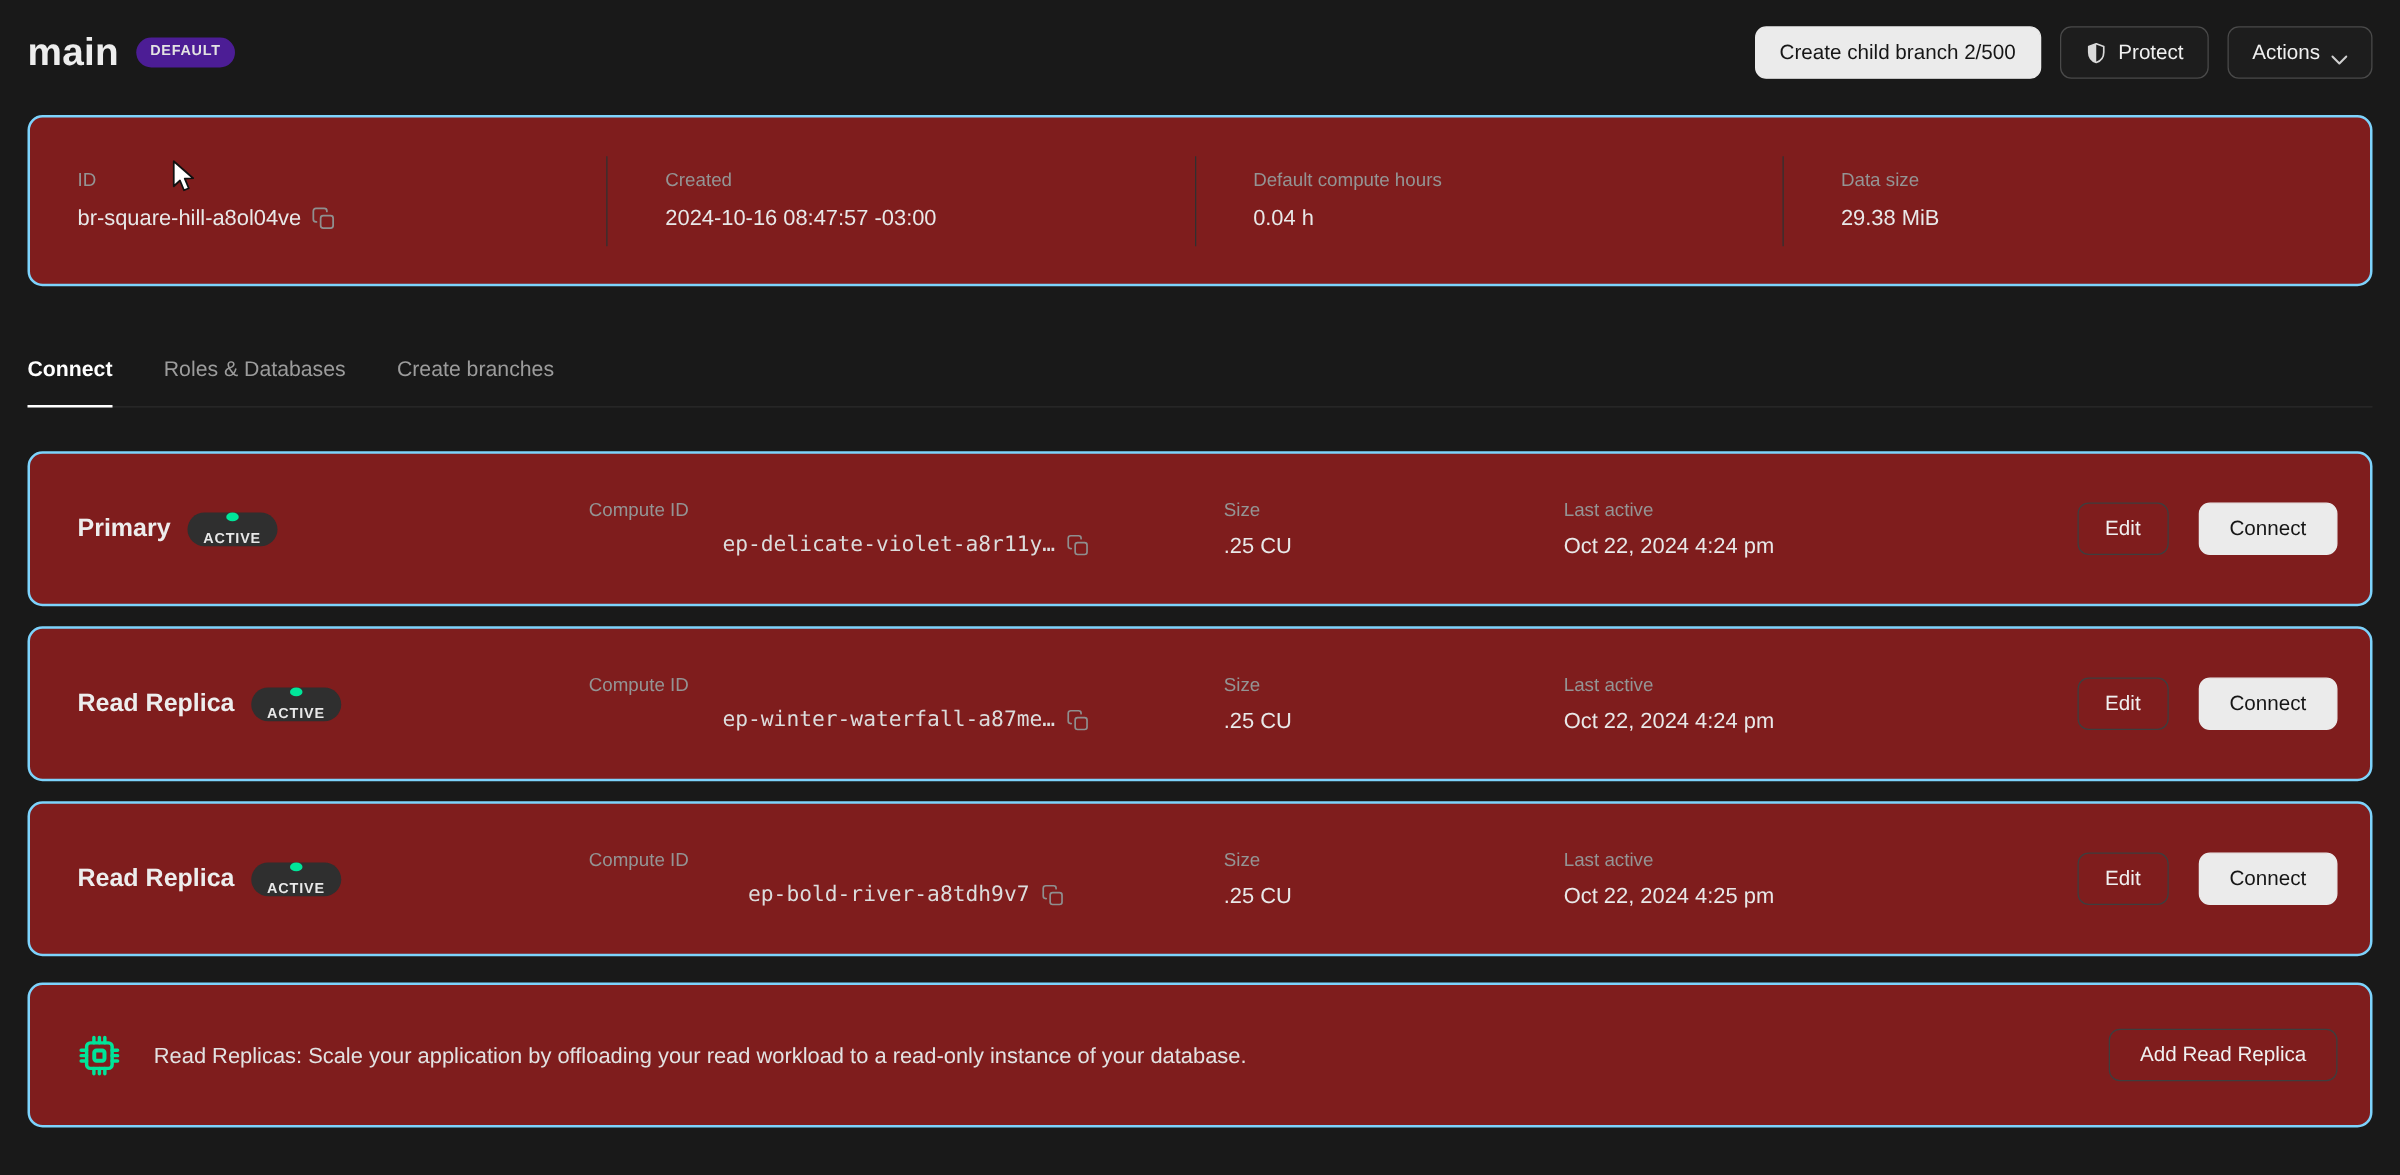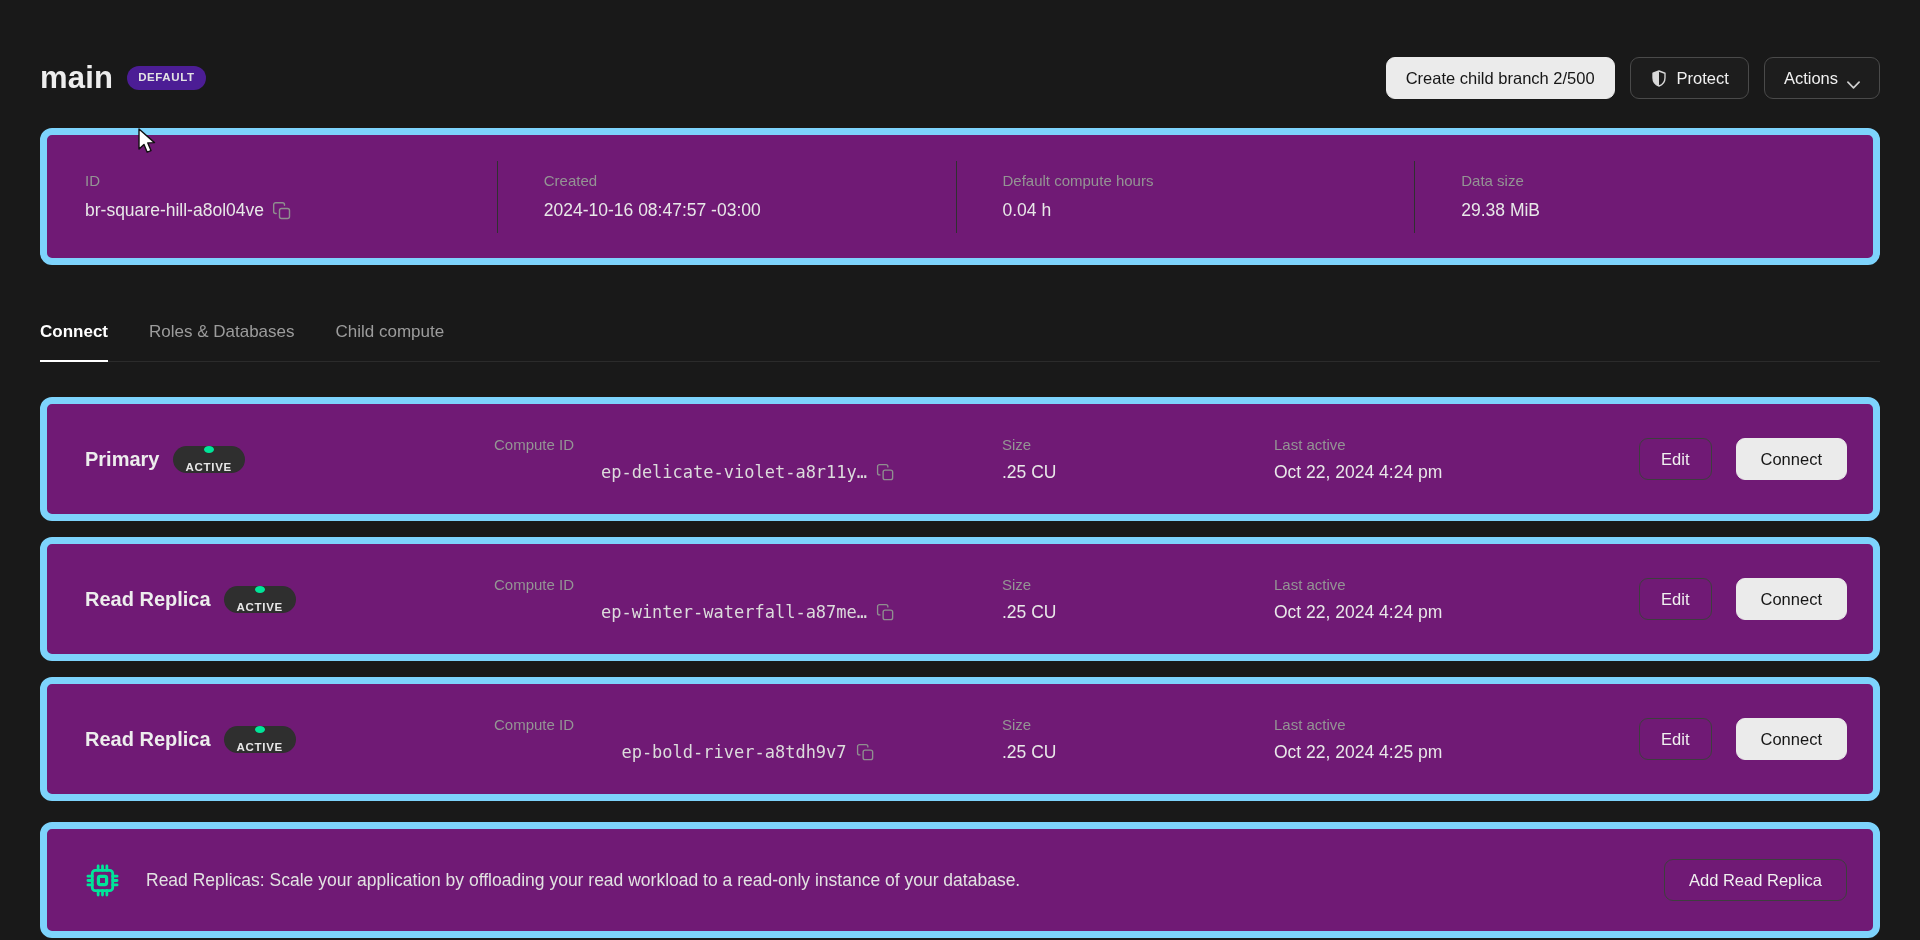--- a/index.html
+++ b/index.html
@@ -4,21 +4,21 @@
 <style>
   * { margin:0; padding:0; box-sizing:border-box; }
   html,body { width:1920px; height:940px; }
   body {
     background:#191919;
     font-family:"Liberation Sans", sans-serif;
     color:#e6e6e6;
     position:relative;
     overflow:hidden;
   }
-  .page { padding:0 40px;margin-top:36px; }
+  .page { padding:0 22px; }
 
   
   .header {
     height:78px;
     display:flex;
     align-items:center;
     justify-content:space-between;
     padding-top:6px;
   }
   .header-left { display:flex; align-items:center; gap:14px; }
@@ -36,22 +36,22 @@
     font-size:16.5px; font-weight:500; cursor:pointer; padding:0 19px;
     background:transparent; color:#f0f0f0; white-space:nowrap;
   }
   .btn-light { background:#ebebeb; color:#161616; border-color:#ebebeb; }
   .btn-outline { background:#1d1d1d; border-color:#4a4a4a; }
   .btn-outline-subtle { background:transparent; border-color:#3e3e3e; }
   .chev { width:13px; height:8px; display:inline-block; }
 
   
   .card {
-    background:#701a75;
-    border:7px solid #7dd3fc;
+    background:#7f1d1d;
+    border:2px solid #7dd3fc;
     border-radius:12px;
   }
   .info-card {
     margin-top:14px;
     height:137px;
     display:flex;
     align-items:center;
   }
   .info-col {
     flex:1 1 0;
@@ -180,21 +180,21 @@
     </div>
     <div class="info-col">
       <span class="field-label">Data size</span>
       <span class="field-value">29.38 MiB</span>
     </div>
   </div>
 
   <div class="tabs">
     <div class="tab active">Connect</div>
     <div class="tab">Roles &amp; Databases</div>
-    <div class="tab">Child compute</div>
+    <div class="tab">Create branches</div>
   </div>
 
   <div class="rows">
 
     <div class="card compute-row">
       <div class="name-col">
         <span class="row-name">Primary</span>
         <span class="status-badge">
           <span class="status-dot"></span>
           <span class="status-text">ACTIVE</span>

